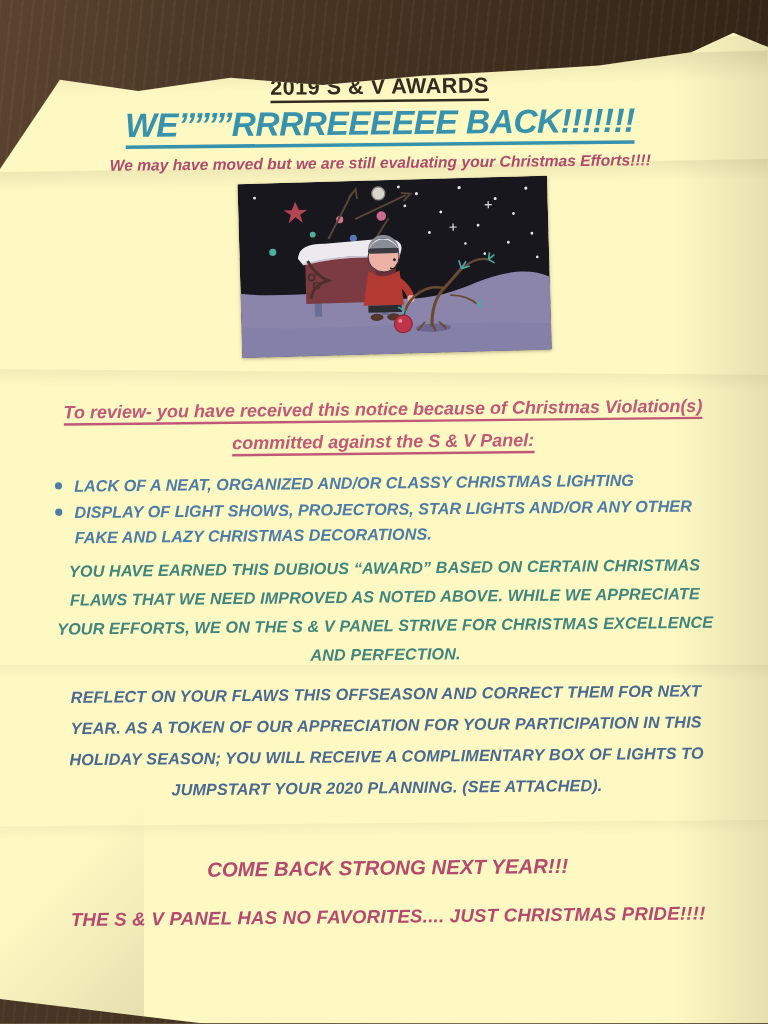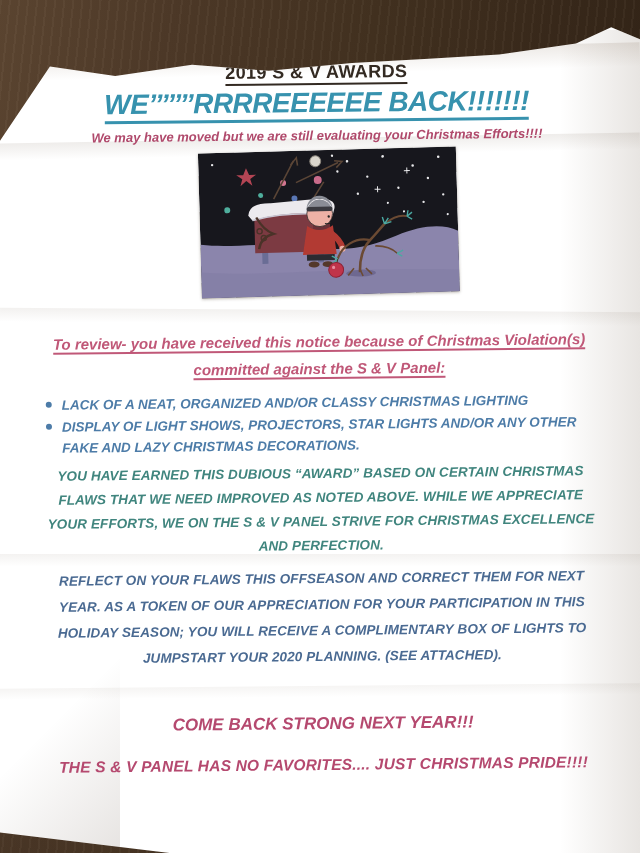--- a/index.html
+++ b/index.html
@@ -13,21 +13,21 @@
   }
   .vignette{position:absolute;inset:0;pointer-events:none;
     background:radial-gradient(130% 110% at 50% 42%, rgba(0,0,0,0) 55%, rgba(0,0,0,0.35) 100%);}
   .paper{
     position:absolute;inset:0;
     clip-path:polygon(7.8% 7.8%, 18% 8.9%, 30% 7.6%, 42% 8.3%, 55% 7.4%, 67% 6.9%, 78% 6.4%, 90% 5.1%, 95.5% 3.2%, 100% 4.6%, 100% 100%, 26.5% 100%, 0% 97.6%, 0% 16.5%);
     background:
       linear-gradient(90deg, rgba(0,0,0,0) 72%, rgba(100,78,56,0.13) 100%),
       linear-gradient(180deg,#d8c9ae 6.5%, #e9dec7 11%, #efe6d2 40%, #ead fce 0, #e9dfc9 70%, #ded2bb 93%, #d5c9b2 100%),
       #ead fc8;
-    background-color:#ffffff;
+    background-color:#fef9c3;
   }
   .crease{position:absolute;pointer-events:none;}
   .content{position:absolute;inset:0;transform:rotate(-0.6deg);}
   .centered{position:absolute;left:20px;right:20px;text-align:center;}
 
   .doc-title{font-size:18px;font-weight:bold;color:var(--title_color,#332a22);letter-spacing:.4px;}
   .doc-title span{border-bottom:2px solid var(--title_color,#332a22);padding-bottom:1px;}
   .headline{font-size:28px;font-weight:bold;font-style:italic;color:var(--headline_color,#3792ae);letter-spacing:-0.5px;}
   .headline span{border-bottom:3px solid var(--headline_color,#3792ae);padding-bottom:1px;}
   .subtitle{font-size:13px;font-weight:bold;font-style:italic;color:var(--subtitle_color,#b04a6c);}

